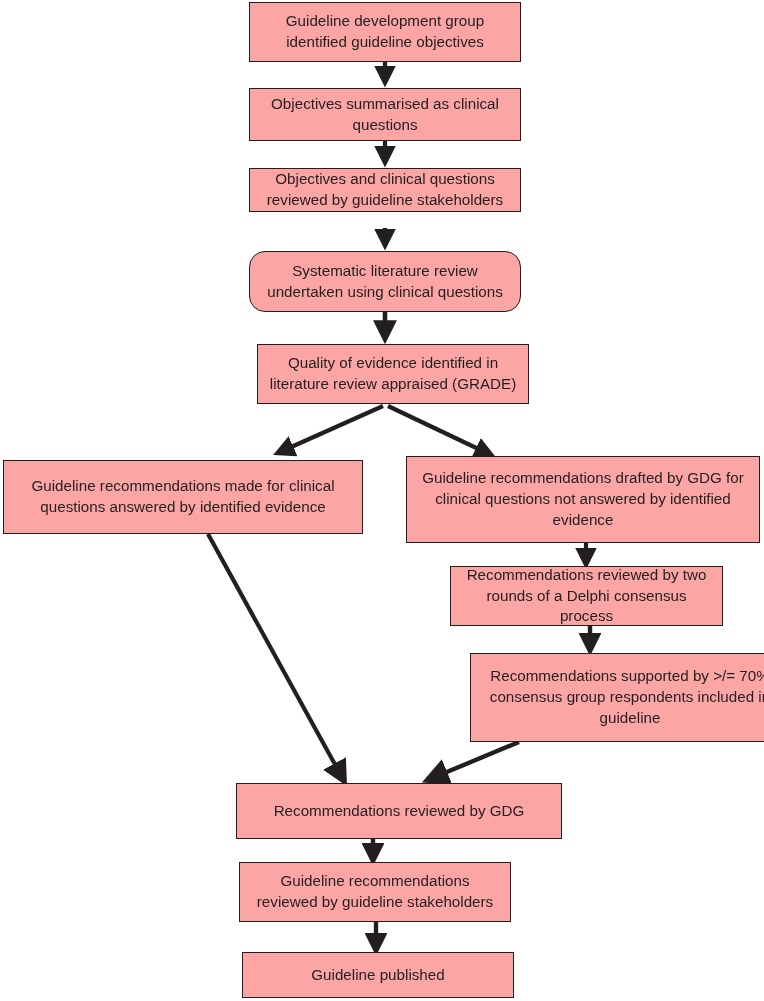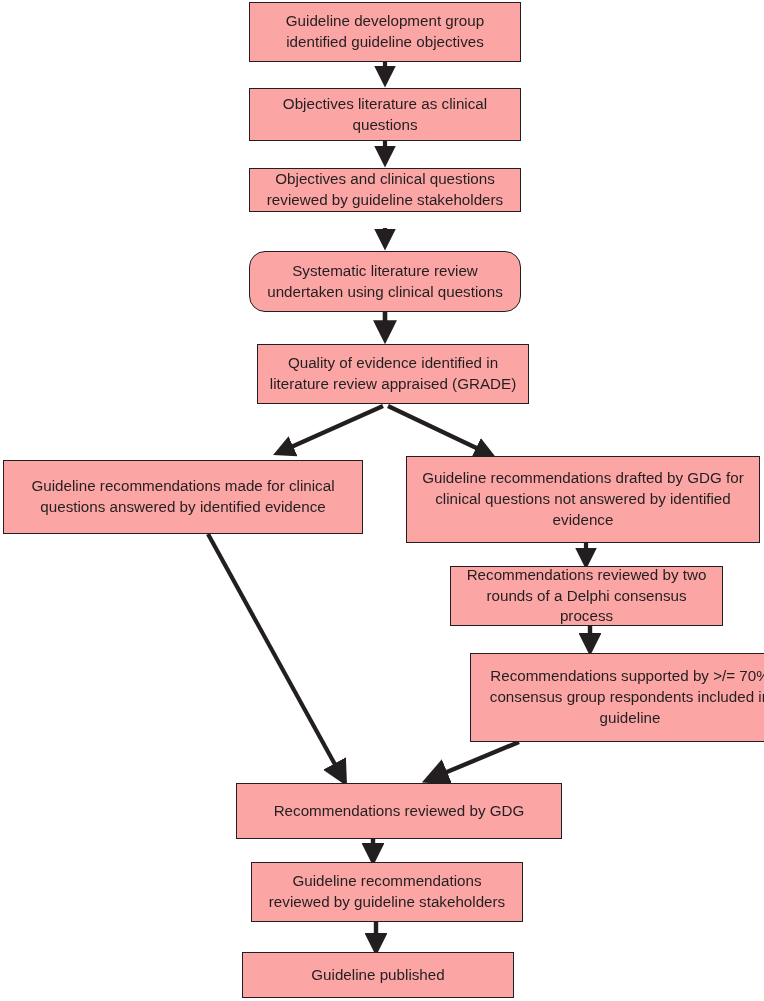--- a/index.html
+++ b/index.html
@@ -84,21 +84,21 @@
     <line x1="373" y1="839" x2="373" y2="858" stroke="#231f20" stroke-width="4.4" marker-end="url(#arrowhead)"></line>
 
     <line x1="376" y1="922" x2="376" y2="948" stroke="#231f20" stroke-width="4.4" marker-end="url(#arrowhead)"></line>
   </svg>
 
   <div class="node" style="left:249px; top:2px; width:272px; height:60px;">
     <span>Guideline development group identified guideline objectives</span>
   </div>
 
   <div class="node" style="left:249px; top:88px; width:272px; height:53px;">
-    <span>Objectives literature as clinical questions</span>
+    <span>Objectives summarised as clinical questions</span>
   </div>
 
   <div class="node" style="left:249px; top:168px; width:272px; height:44px;">
     <span>Objectives and clinical questions reviewed by guideline stakeholders</span>
   </div>
 
   <div class="node" style="left:249px; top:251px; width:272px; height:61px;border-radius:16px;">
     <span>Systematic literature review undertaken using clinical questions</span>
   </div>
 
@@ -119,21 +119,21 @@
   </div>
 
   <div class="node" style="left:430px; top:653px; width:320px; height:89px;margin-left:40px;">
     <span>Recommendations supported by &gt;/= 70% consensus group respondents included in guideline</span>
   </div>
 
   <div class="node" style="left:236px; top:783px; width:326px; height:56px;">
     <span>Recommendations reviewed by GDG</span>
   </div>
 
-  <div class="node" style="left:251px; top:862px; width:272px; height:60px;">
+  <div class="node" style="left:239px; top:862px; width:272px; height:60px;">
     <span>Guideline recommendations reviewed by guideline stakeholders</span>
   </div>
 
   <div class="node" style="left:242px; top:952px; width:272px; height:46px;">
     <span>Guideline published</span>
   </div>
 
 </div>
 
 </body></html>

